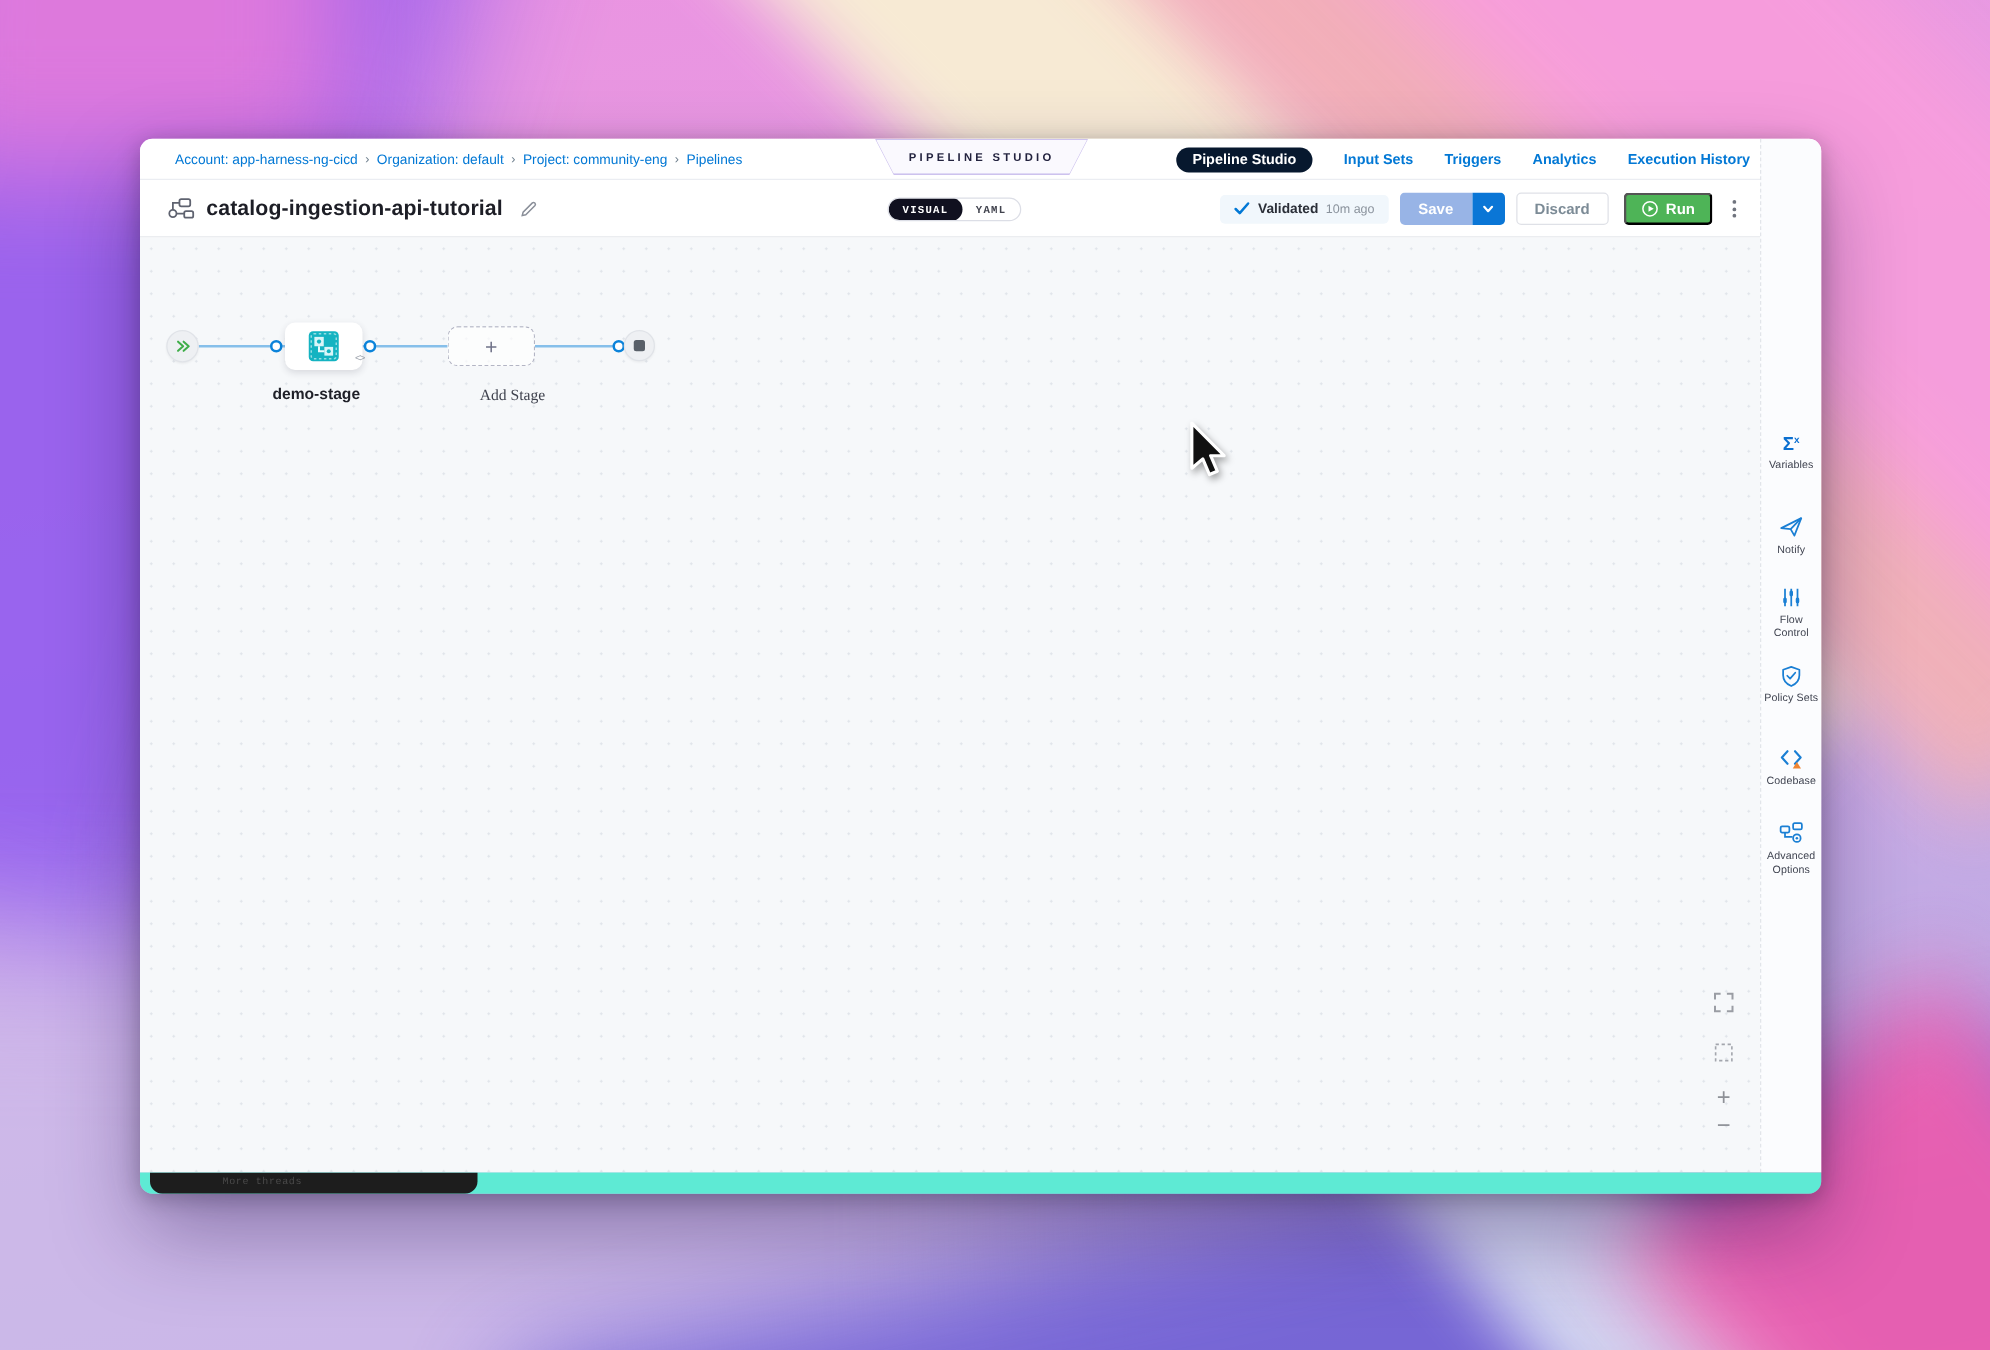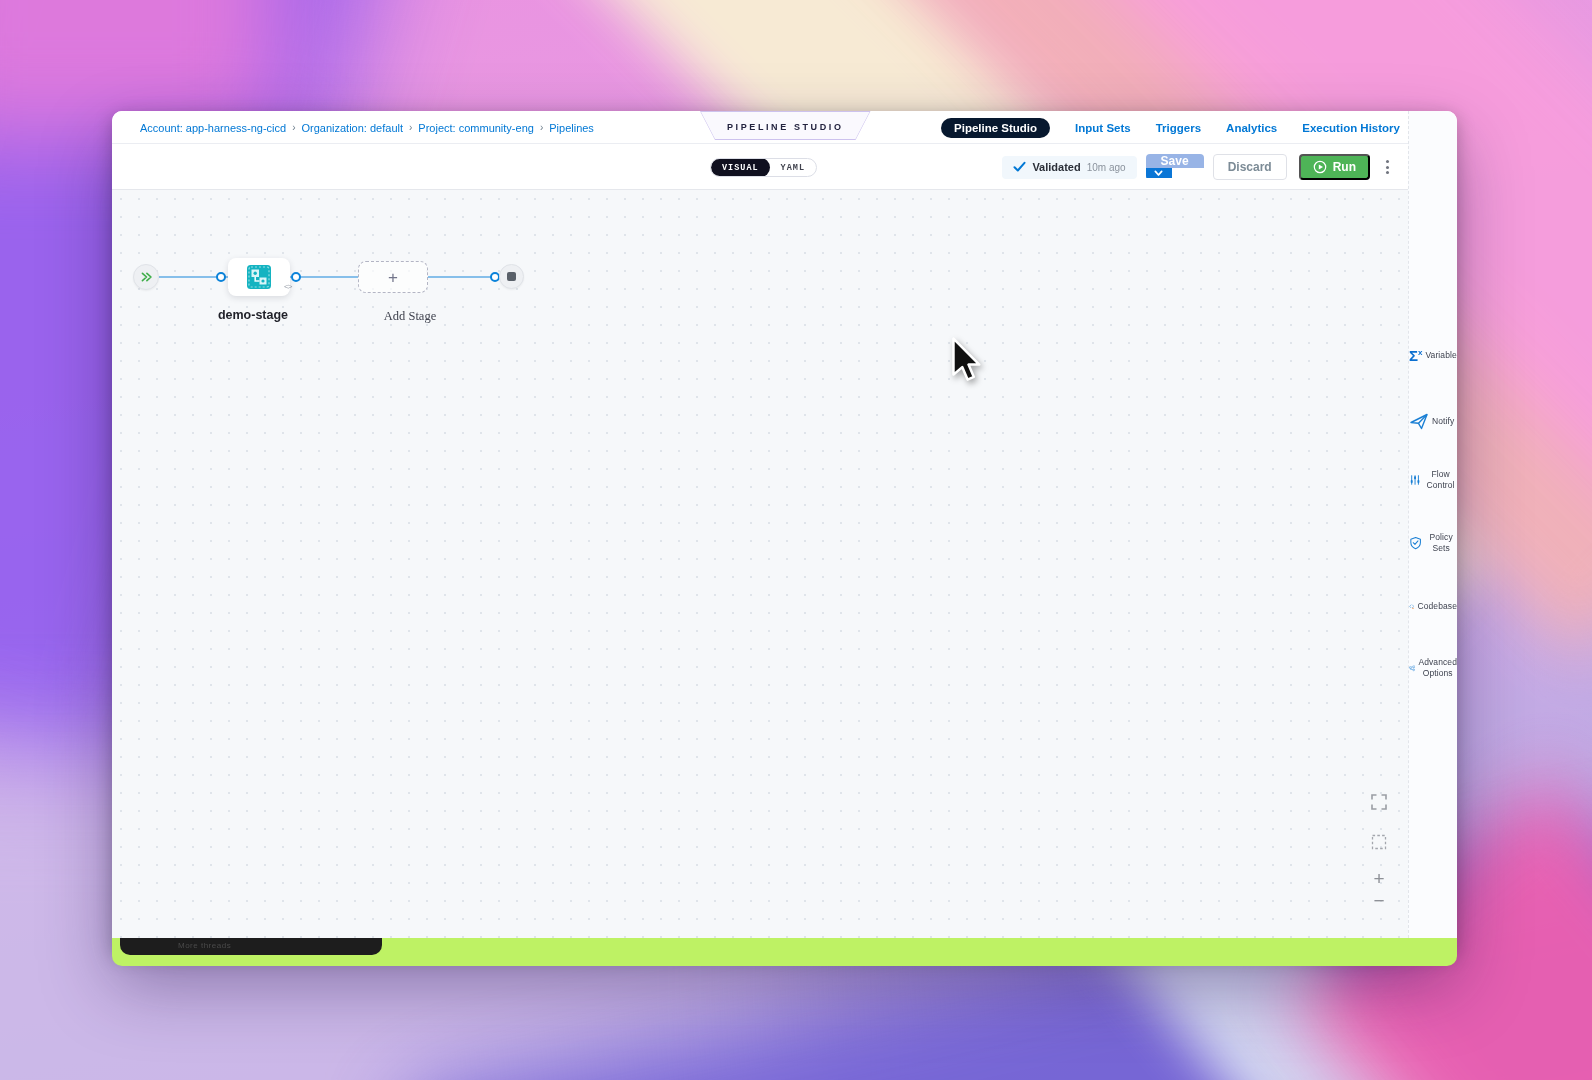--- a/index.html
+++ b/index.html
@@ -18,21 +18,21 @@
   .s-lav     { left:-200px; top:760px;  width:1000px; height:520px; background:#cfbcea; filter:blur(60px); opacity:.8; }
   .s-blue    { left:420px;  top:960px;  width:1300px; height:300px; background:#6c5cd4; transform:rotate(-12deg); filter:blur(42px); opacity:.85; }
   .s-steel   { left:1230px; top:680px;  width:170px; height:760px; background:#dadff3; transform:rotate(-40deg); filter:blur(24px); opacity:.9; }
   .s-hotpink { left:1430px; top:820px;  width:340px; height:560px; background:#f25fae; transform:rotate(-40deg); filter:blur(36px); opacity:.9; }
 
   
   .app-window { position:absolute; left:112px; top:111px; width:1345px; height:844px;
     border-radius:10px; box-shadow:0 30px 70px rgba(40,20,80,.40), 0 4px 18px rgba(0,0,0,.25); }
   .win-content { display:flex; height:827px; border-radius:10px 10px 0 0; overflow:hidden; background:#fff; }
   .main-col { width:1296px; display:flex; flex-direction:column; }
-  .win-footer { position:relative; height:28px; background:#bef264; border-radius:0 0 10px 10px; overflow:hidden; }
+  .win-footer { position:relative; height:17px; background:#5eead4; border-radius:0 0 10px 10px; overflow:hidden;font-family:Liberation Mono, monospace; }
   .footer-chip { position:absolute; left:8px; top:0; width:262px; height:17px; background:#1d1d1d; border-radius:0 0 10px 10px; }
   .footer-hint { position:absolute; left:66px; top:3px; font-size:8px; color:#4a4a4a; letter-spacing:.5px; }
 
   
   .row1 { position:relative; height:33px; border-bottom:1px solid #ebedf2; background:#fff; }
   .breadcrumb { position:absolute; left:16px; top:0; height:33px; display:flex; align-items:center; gap:6px; font-size:11px;margin-left:12px; }
   .crumb { color:#0278d5; cursor:pointer; white-space:nowrap; }
   .crumb-sep { color:#6d7e8c; font-size:10px; }
   .studio-badge-outer { position:absolute; left:588px; top:0; padding:1px 1px 1px 1px; background:#cdc2ee;
     clip-path:polygon(0 0,100% 0,calc(100% - 15px) 100%,15px 100%); }
@@ -48,21 +48,21 @@
   .page-title { font-size:17px; font-weight:700; color:#1d1e26; letter-spacing:.1px; }
   .edit-pencil { margin-left:5px; display:flex; cursor:pointer; }
   .view-toggle { position:absolute; left:598px; top:14px; display:flex; align-items:center; height:19px;
     border:1px solid #dcdee6; border-radius:10px; background:#fff; overflow:hidden; }
   .view-seg { font-size:8.5px; font-weight:700; letter-spacing:1px; padding:0 11px; height:19px; display:flex; align-items:center; color:#41434e; cursor:pointer;font-family:Liberation Mono, monospace; }
   .view-seg.selected { background:#10101f; color:#fff; border-radius:10px; }
   .actions { position:absolute; right:14px; top:0; height:46px; display:flex; align-items:center; gap:9px; }
   .validated-pill { display:flex; align-items:center; gap:6px; background:#f1f7fc; border-radius:4px; height:23px; padding:0 11px; }
   .validated-label { font-size:11px; font-weight:700; color:#2b2f38; }
   .validated-time { font-size:10px; color:#8b939d; }
-  .save-split { display:flex; height:26px; border-radius:4px; overflow:hidden; cursor:pointer;flex-direction:column; }
+  .save-split { display:flex; height:26px; border-radius:4px; overflow:hidden; cursor:pointer; }
   .save-main { background:#98b4e6; color:#fff; font-size:12px; font-weight:700; display:flex; align-items:center; padding:0 15px; }
   .save-caret { width:26px; background:#0a76d6; display:flex; align-items:center; justify-content:center; }
   .discard-btn { height:26px; background:#fff; border:1px solid #dfe1e7; border-radius:4px; color:#7c8b96;
     font-size:12px; font-weight:600; display:flex; align-items:center; padding:0 14px; cursor:pointer; }
   .run-btn { height:26px; background:#4eb457; border-radius:4px; color:#fff; font-size:12px; font-weight:700;
     display:flex; align-items:center; gap:6px; padding:0 12px; margin-left:3px; cursor:pointer; }
   .dots-menu { display:flex; flex-direction:column; gap:2.5px; padding:4px 5px; cursor:pointer; margin-left:2px; }
   .dots-menu i { width:3px; height:3px; border-radius:50%; background:#70747e; }
 
   
@@ -86,21 +86,21 @@
   .addstage-label { left:228px; top:119px; font-size:12.5px; color:#3f424e;font-family:Liberation Serif, serif; }
 
   
   .zoomctl { position:absolute; left:1250px; width:34px; display:flex; justify-content:center; cursor:pointer; }
   .zc-full { top:603px; } .zc-fit { top:643px; }
   .zc-in  { top:678px; font-size:19px; color:#8e9197; font-weight:300; }
   .zc-out { top:700px; font-size:19px; color:#8e9197; font-weight:300; }
 
   
   .sidebar { position:relative; width:49px; background:#fbfcfe; border-left:1px dashed #e2e5ea; }
-  .side-item { position:absolute; left:0; width:48px; display:flex; flex-direction:row; align-items:center; gap:3px; cursor:pointer; }
+  .side-item { position:absolute; left:0; width:48px; display:flex; flex-direction:column; align-items:center; gap:3px; cursor:pointer; }
   .side-label { font-size:8.5px; font-weight:500; color:#3f4350; text-align:center; line-height:1.3; letter-spacing:.1px; }
   .sigma { font-size:15px; font-weight:600; color:#0b6fd0; line-height:1; }
   .sigma sup { font-size:8px; }
   .si-var{top:237px;} .si-not{top:301px;} .si-flow{top:358px;} .si-pol{top:421px;} .si-code{top:486px;} .si-adv{top:546px;}
 
   
   .cursor { position:absolute; left:947px; top:337px; filter:drop-shadow(2px 3px 3px rgba(0,0,0,.35)); pointer-events:none; }
 </style>
 </head>
 <body>
@@ -137,20 +137,36 @@
         <div class="top-tabs">
           <span class="tab active">Pipeline Studio</span>
           <span class="tab">Input Sets</span>
           <span class="tab">Triggers</span>
           <span class="tab">Analytics</span>
           <span class="tab">Execution History</span>
         </div>
       </div>
 
       <div class="row2">
+        <div class="title-group">
+          <span style="display:flex">
+            <svg width="22" height="20" viewBox="0 0 23 20" fill="none" stroke="#5f6370" stroke-width="1.5">
+              <circle cx="4.5" cy="14" r="3"></circle>
+              <rect x="10" y="2" width="9" height="6" rx="1.5"></rect>
+              <rect x="14" y="12" width="7.5" height="5.5" rx="1.5"></rect>
+              <path d="M4.5 11 V5 H10 M7.5 14 H14"></path>
+            </svg>
+          </span>
+          <span class="page-title">catalog-ingestion-api-tutorial</span>
+          <span class="edit-pencil">
+            <svg width="14" height="14" viewBox="0 0 14 14" fill="none" stroke="#8a8f99" stroke-width="1.2">
+              <path d="M1.8 12.4 L2.5 9.7 L9.9 2.3 a1.5 1.5 0 0 1 2.1 2.1 L4.6 11.8 Z"></path>
+            </svg>
+          </span>
+        </div>
 
         <div class="view-toggle">
           <span class="view-seg selected">VISUAL</span>
           <span class="view-seg">YAML</span>
         </div>
 
         <div class="actions">
           <div class="validated-pill">
             <svg width="13" height="12" viewBox="0 0 13 12" fill="none" stroke="#0278d5" stroke-width="2" stroke-linecap="round" stroke-linejoin="round">
               <path d="M1.5 6.2 L4.8 9.5 L11.5 1.8"></path>

